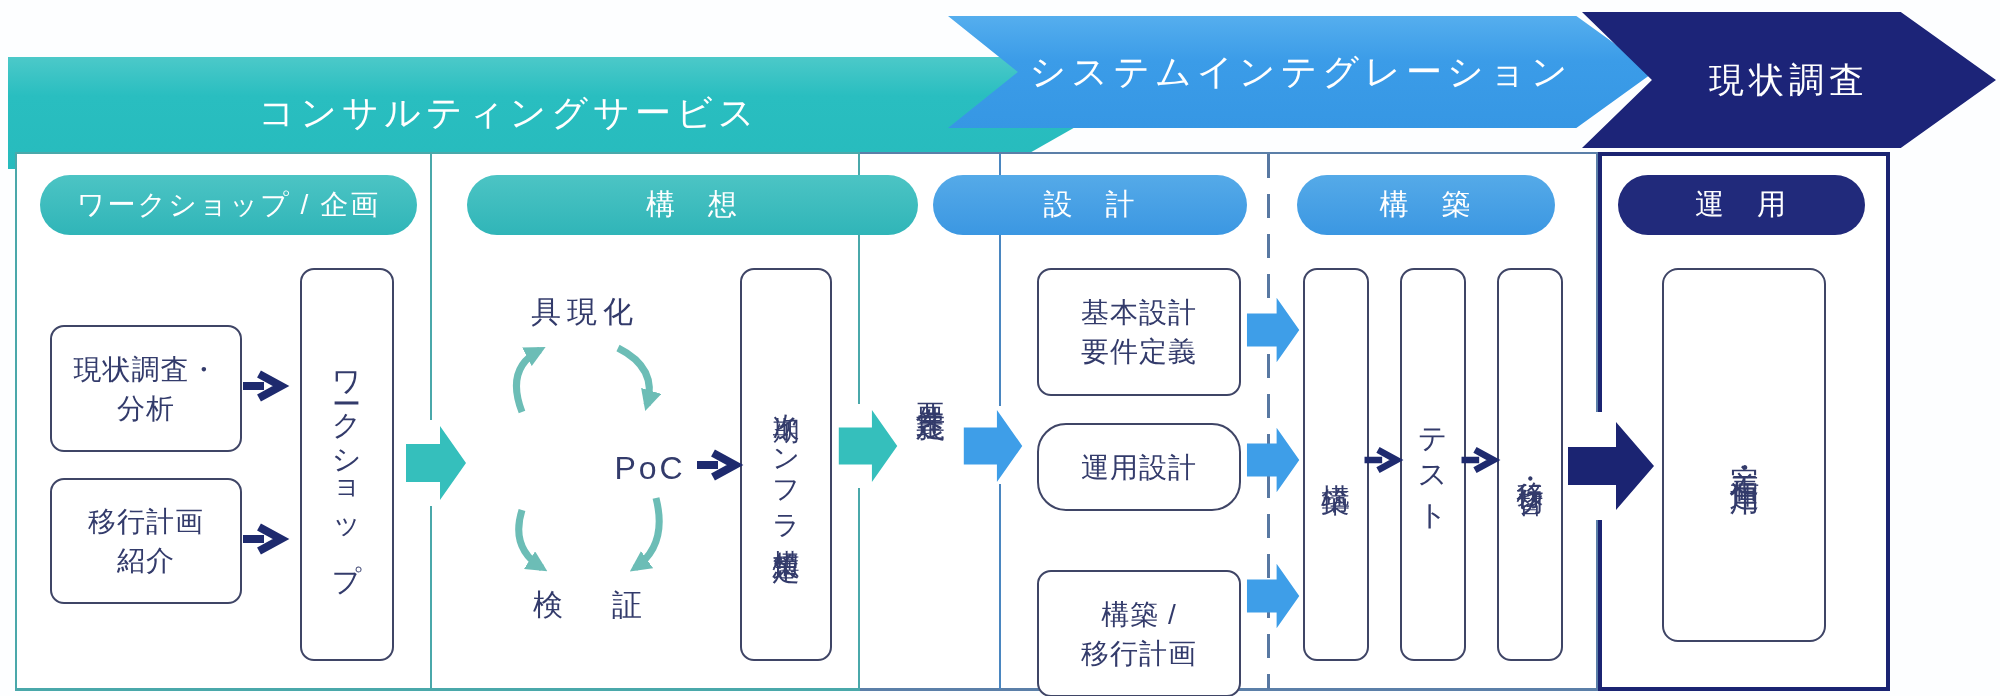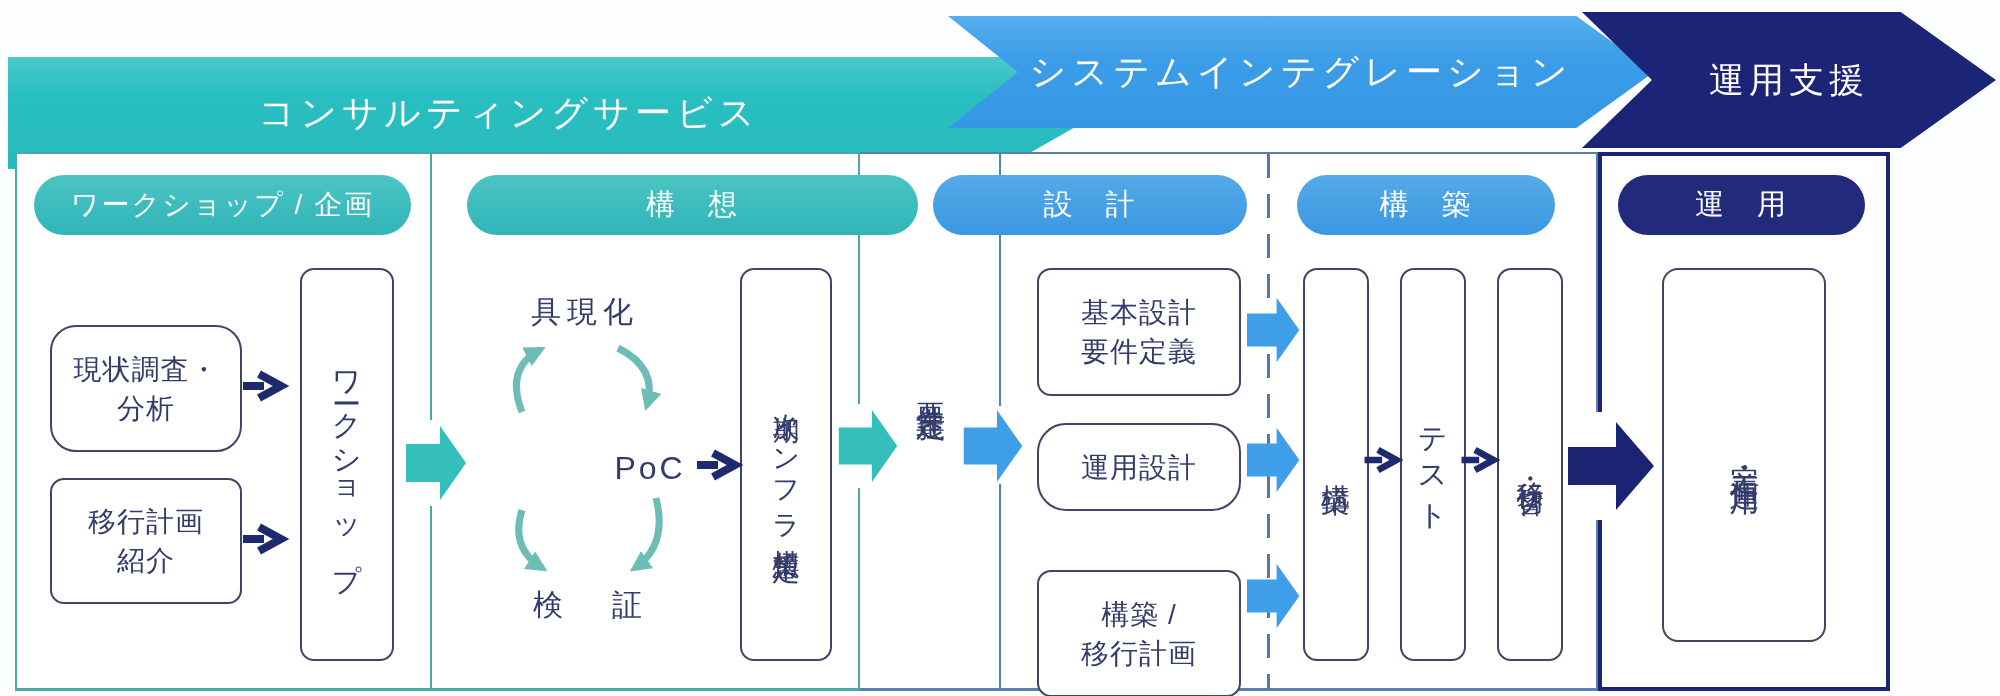--- a/index.html
+++ b/index.html
@@ -53,54 +53,54 @@
 
 <div class="canvas">
 
   <div class="banner banner1">
     <span class="blabel">コンサルティングサービス</span>
   </div>
   <div class="banner banner2">
     <span class="blabel">システムインテグレーション</span>
   </div>
   <div class="banner banner3">
-    <span class="blabel">運用支援</span>
+    <span class="blabel">現状調査</span>
   </div>
 
   <div class="col col-teal col1"></div>
   <div class="col col-teal col2"></div>
   <div class="col col-blue col34"></div>
   <div class="col col5"></div>
 
   <div class="vline" style="left:999px;top:154px;height:252px;"></div>
   <div class="vline" style="left:999px;top:484px;height:205px;"></div>
 
   <div class="vdash"></div>
 
   <div class="gap" style="left:426px;top:420px;width:10px;height:86px;"></div>
   <div class="gap" style="left:854px;top:404px;width:10px;height:84px;"></div>
   <div class="gap" style="left:1594px;top:412px;width:12px;height:108px;"></div>
 
-  <div class="pill pill-teal" style="left:34px;width:377px;font-size:28px;">
+  <div class="pill pill-teal" style="left:40px;width:377px;font-size:28px;">
     <span>ワークショップ / 企画</span>
   </div>
   <div class="pill pill-teal" style="left:467px;width:451px;">
     <span>構　想</span>
   </div>
   <div class="pill pill-blue" style="left:933px;width:314px;">
     <span>設　計</span>
   </div>
   <div class="pill pill-blue" style="left:1297px;width:258px;">
     <span>構　築</span>
   </div>
   <div class="pill pill-navy" style="left:1618px;width:247px;">
     <span>運　用</span>
   </div>
 
-  <div class="pbox" style="left:50px;top:325px;width:188px;height:123px;border-radius:26px;">
+  <div class="pbox" style="left:50px;top:325px;width:188px;height:123px;">
     <div>
       <span class="l">現状調査・</span>
       <span class="l">分析</span>
     </div>
   </div>
   <div class="pbox" style="left:50px;top:478px;width:188px;height:122px;">
     <div>
       <span class="l">移行計画</span>
       <span class="l">紹介</span>
     </div>

